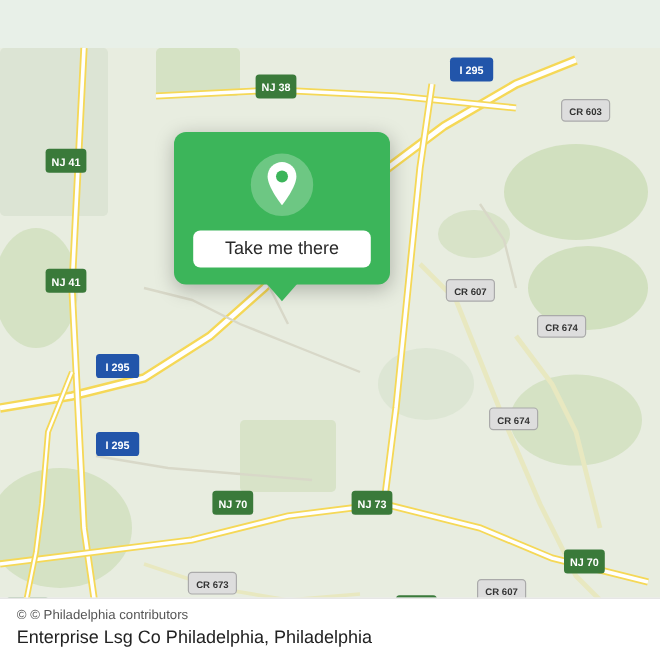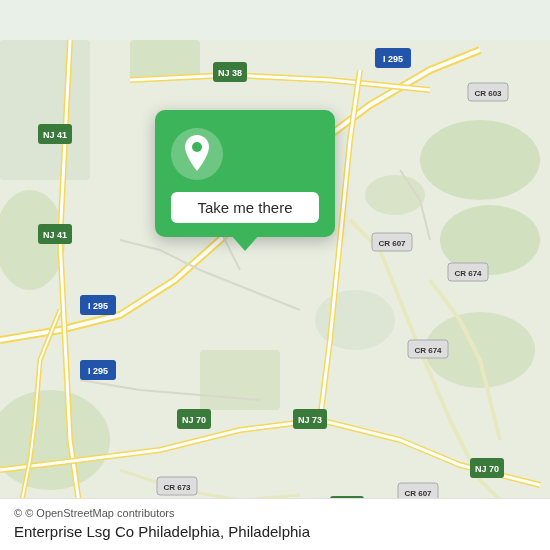--- a/index.html
+++ b/index.html
@@ -23,26 +23,27 @@
     #map-bg {
       position: absolute;
       top: 0; left: 0;
       width: 100%; height: 100%;
     }
 
     
     #popup-card {
       position: absolute;
       top: 110px;
-      left: 155px;
+      left: 145px;
       width: 180px;
       background: #3cb55a;
       border-radius: 10px;
       display: flex;
       flex-direction: column;
+      align-items: center;
       padding: 18px 16px 14px 16px;
       box-shadow: 0 4px 16px rgba(0,0,0,0.25);
       z-index: 10;
     }
 
     #popup-card::after {
       content: '';
       position: absolute;
       bottom: -14px;
       left: 50%;
@@ -241,20 +242,20 @@
         <path d="M17 0C10.373 0 5 5.373 5 12c0 9 12 24 12 24S29 21 29 12C29 5.373 23.627 0 17 0z" fill="white"></path>
         <circle cx="17" cy="12" r="5" fill="#3cb55a"></circle>
       </svg>
     </div>
     <button id="take-me-there-btn">Take me there</button>
   </div>
 
   <div id="bottom-bar">
     <div id="osm-attribution">
       <span>©</span>
-      <span>© OpenStreetMap contributors</span>
+      <span>© Philadelphia contributors</span>
     </div>
     <div id="location-info-row">
       <span id="location-name">Enterprise Lsg Co Philadelphia, Philadelphia</span>
     </div>
   </div>
 
 </div>
 
 </body></html>

